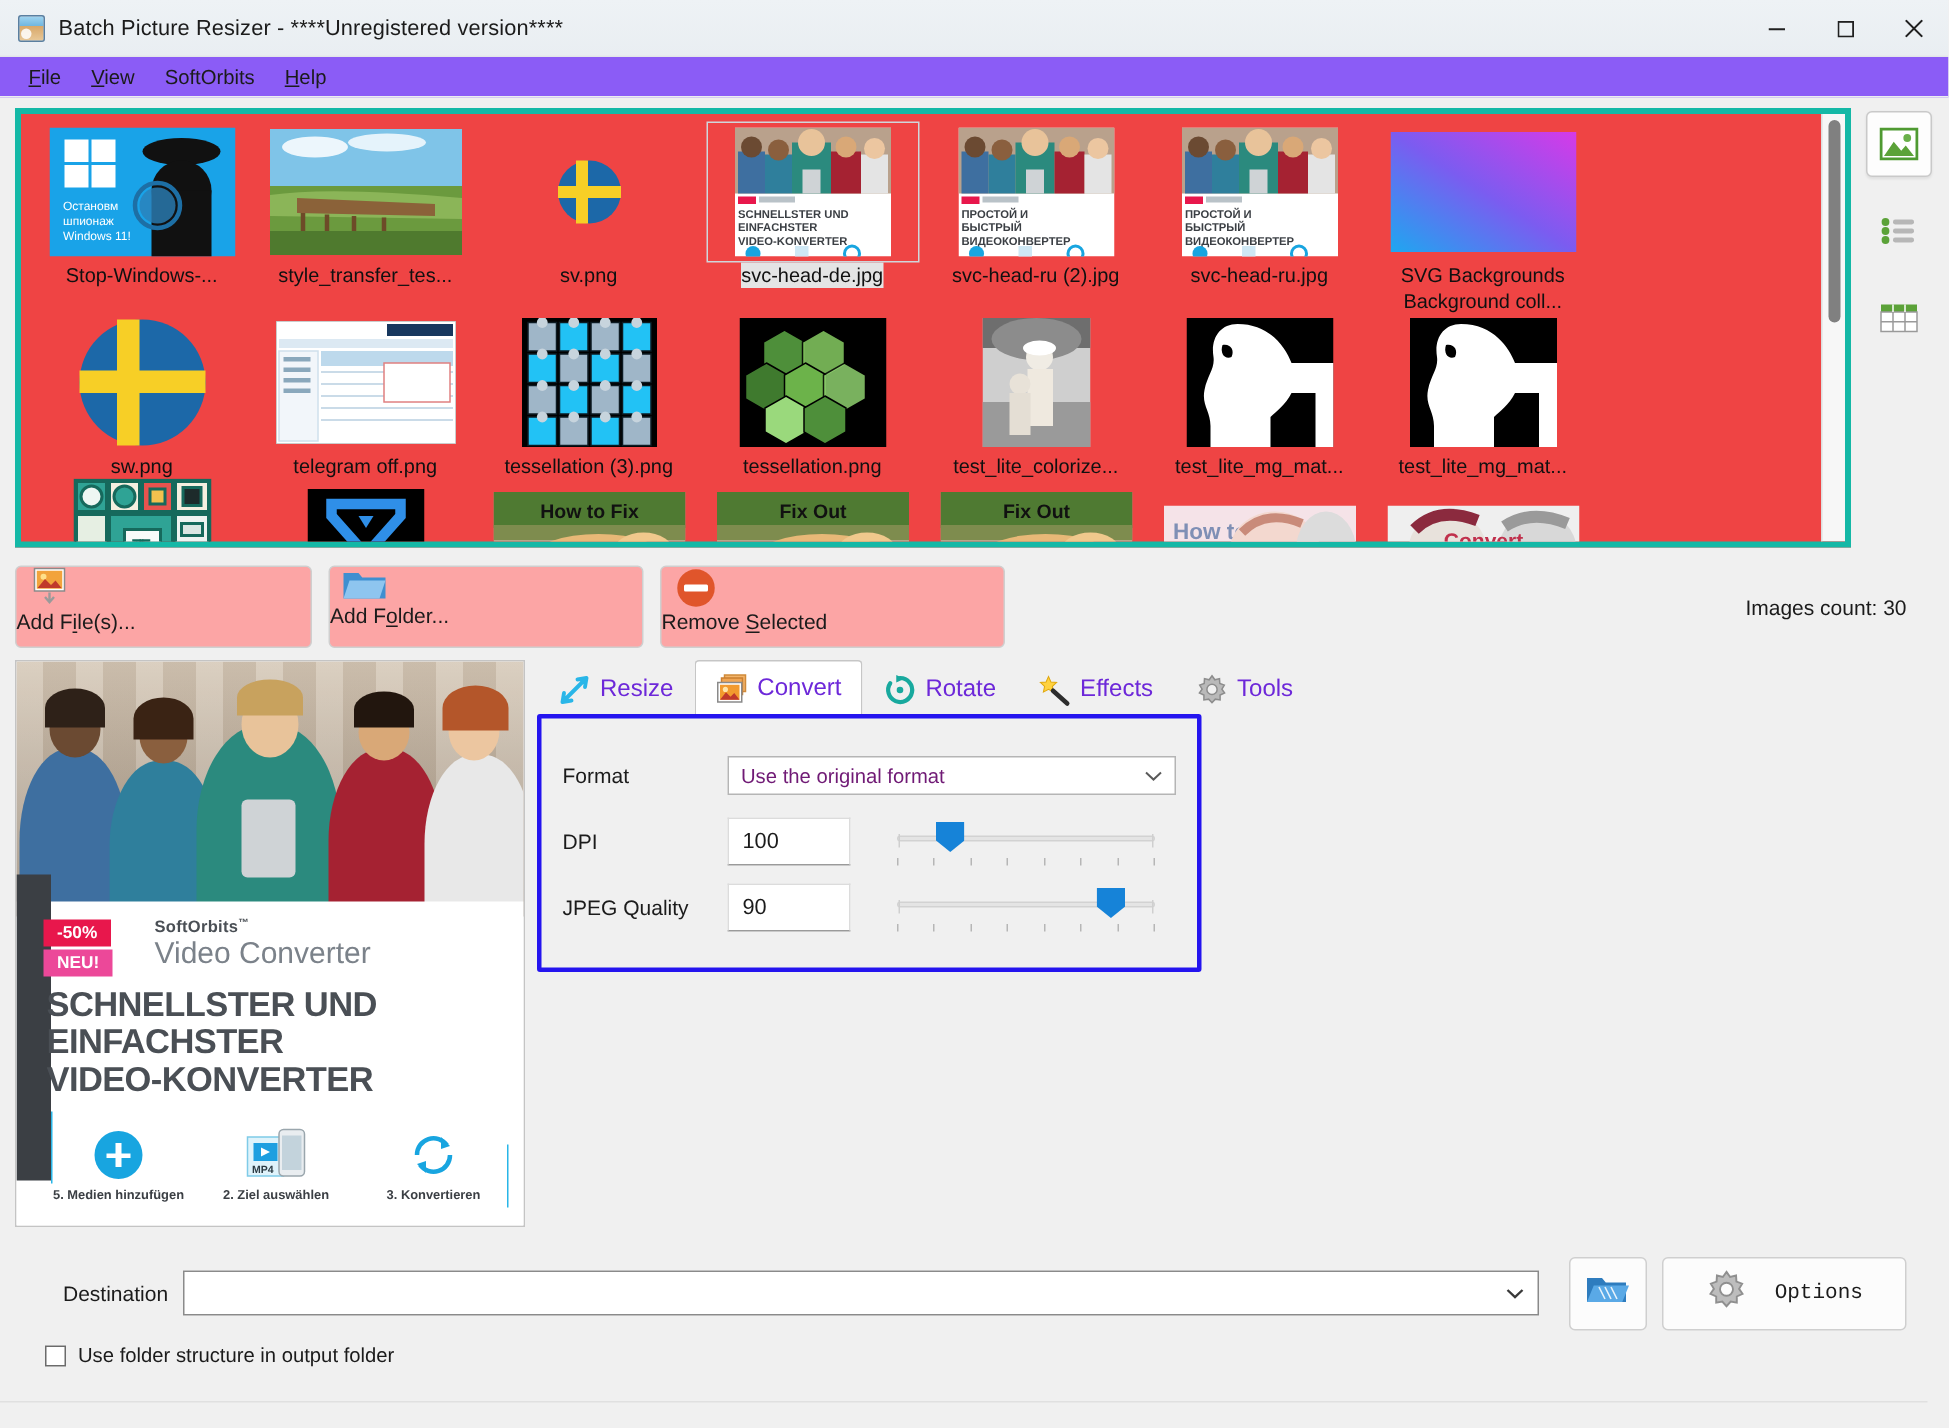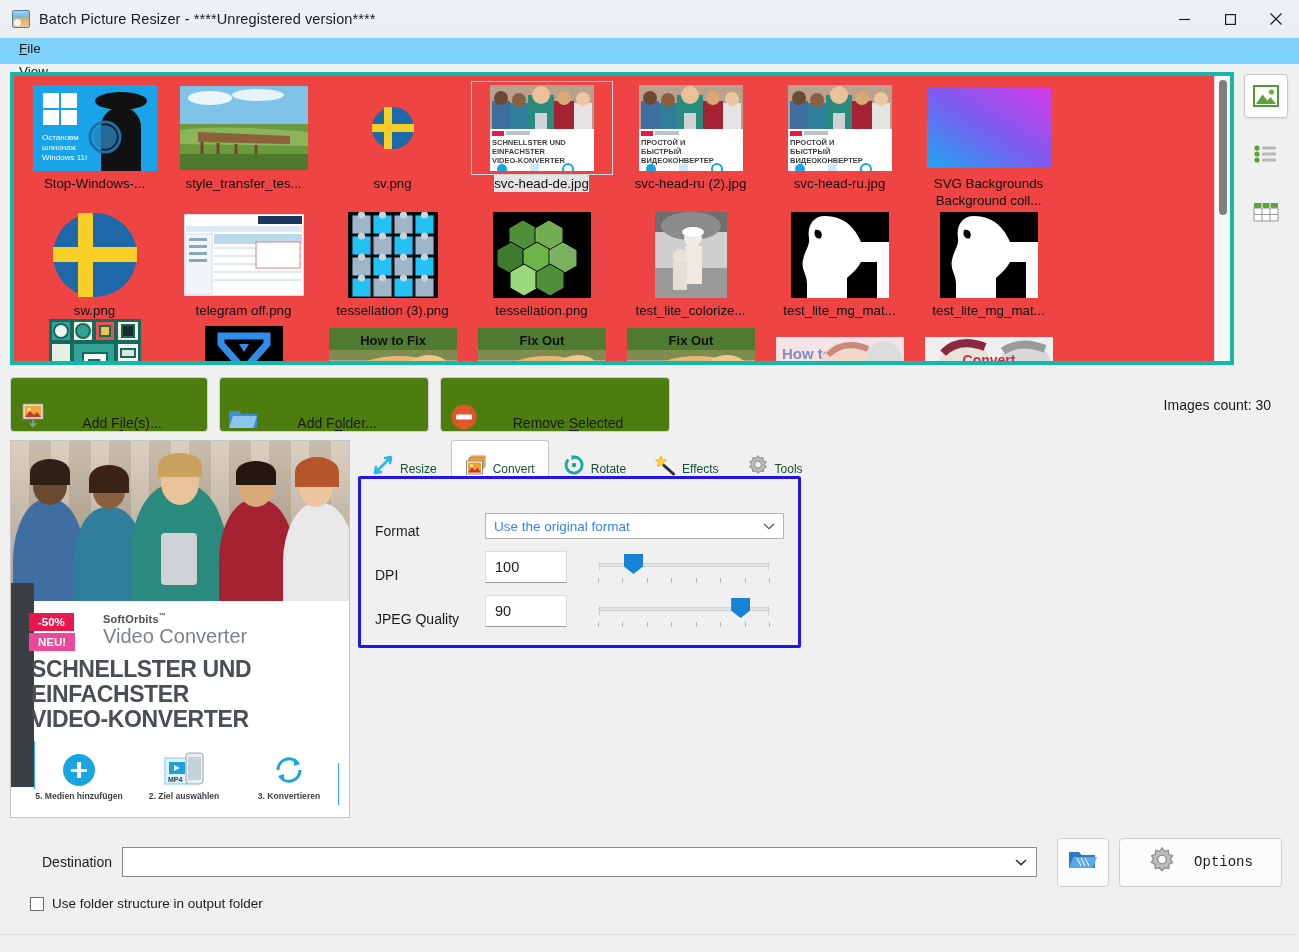--- a/index.html
+++ b/index.html
@@ -30,24 +30,23 @@
     content:""; position:absolute; left:1px; bottom:1px;
     width:7px; height:7px; border-radius:50%; background:#fff; opacity:.85;
   }
   .title-text{ font-size:14.5px; color:#1b1b1b; letter-spacing:.1px; }
   .wincontrols{ position:absolute; right:0; top:0; height:38px; display:flex; }
   .wc{ width:46px; height:38px; display:flex; align-items:center; justify-content:center; cursor:default; }
   .wc svg{ display:block; }
 
   
   .menubar{
-    height:27px; display:flex; align-items:flex-start;
-    background:#7dd3fc; padding-left:10px; gap:2px;
+    height:27px; display:flex; align-items:center;
+    background:#8b5cf6; padding-left:10px; gap:2px;
     border-bottom:1px solid #ebeef0;
-    flex-direction:column;
   }
   .menu-item{
     font-size:13.5px; color:#1b1b1b; padding:3px 9px; border-radius:3px; cursor:default;
   }
   .menu-item u{ text-decoration:underline; text-underline-offset:1px; }
 
   
   .main{ padding:7px 10px 0 10px; }
 
   .filelist-row{ display:flex; gap:9px; align-items:flex-start; }
@@ -100,22 +99,22 @@
     border-radius:4px; cursor:default; background:transparent; border:1px solid transparent;
   }
   .vm.active{ background:#fdfdfd; border:1px solid #c9c9c9; box-shadow:0 1px 2px rgba(0,0,0,.08); }
 
   
   .actionrow{
     display:flex; align-items:center; gap:11px;
     margin-top:12px; height:55px;
   }
   .abtn{
-    height:55px; background:#4d7c0f; border:1px solid #cfcfcf; border-radius:4px;
-    display:flex; align-items:flex-end; cursor:default; position:relative;
+    height:55px; background:#fca5a5; border:1px solid #cfcfcf; border-radius:4px;
+    display:flex; align-items:flex-start; cursor:default; position:relative;flex-direction:column;
   }
   .abtn .ico{ width:46px; display:flex; align-items:center; justify-content:center; flex:none; }
   .abtn .lbl{ font-size:14px; color:#1b1b1b; padding-right:20px; flex:1; text-align:center; }
   .abtn .lbl u{ text-decoration:underline; text-underline-offset:1.5px; }
   .w-addfiles{ width:198px; }
   .w-addfolder{ width:210px; }
   .w-removesel{ width:230px; }
   .w-removeall{ width:200px; }
   .imgcount{
     margin-left:auto; font-size:14px; color:#1b1b1b; padding-right:18px;
@@ -159,65 +158,65 @@
   .circ::before,.circ::after{ content:""; position:absolute; background:#fff; }
   .circ::before{ left:8px; top:14.5px; width:16px; height:3.5px; }
   .circ::after{ left:14.2px; top:8px; width:3.5px; height:16px; }
   .botline{ position:absolute; right:10px; bottom:12px; width:1px; height:42px; background:#29b6e8; }
 
   .rightpanel{ flex:1; margin-left:8px; }
 
   
   .tabs{ display:flex; align-items:flex-end; height:36px; }
   .tab{
-    display:flex; align-items:flex-end; gap:6px; height:33px; padding:0 13px;
-    font-size:12px; color:#14532d; cursor:default;
+    display:flex; align-items:center; gap:6px; height:33px; padding:0 13px;
+    font-size:16px; color:#6d28d9; cursor:default;
     border:1px solid transparent; border-bottom:none; position:relative;
   }
   .tab.active{
     background:#ffffff; border-color:#c6c6c6; height:36px;
     border-radius:3px 3px 0 0; z-index:2;
   }
   .tab .ticon{ width:22px; height:22px; display:flex; align-items:center; justify-content:center; flex:none; }
 
   
   .panel{
     border:3px solid #2414ef;
     background:#f0f0f0;
     padding:16px 0 18px 0;
     margin-top:0;
     width:443px;
     border-radius:2px;
   }
-  .prow{ display:flex; align-items:flex-end; height:44px; padding:0 14px; }
+  .prow{ display:flex; align-items:center; height:44px; padding:0 14px; }
   .plabel{ width:110px; font-size:14px; color:#1b1b1b; flex:none; }
   .select{
     width:300px; height:26px; background:#fff; border:1px solid #b5b5b5;
-    display:flex; align-items:center; padding:0 8px; font-size:13.5px; color:#3b82f6;
+    display:flex; align-items:center; padding:0 8px; font-size:13.5px; color:#701a75;
     position:relative; cursor:default;
   }
   .select .chev{ position:absolute; right:8px; top:50%; transform:translateY(-50%); }
   .numbox{
     width:82px; height:32px; background:#fff; border:1px solid #dcdcdc; border-bottom:1px solid #9a9a9a;
     display:flex; align-items:center; padding:12px 9px; font-size:14.5px; color:#1b1b1b;
   }
   .sliderwrap{ margin-left:31px; width:172px; position:relative; height:32px; }
   .track{ position:absolute; top:12px; left:0; right:0; height:4px; background:#e4e4e4; border:1px solid #d2d2d2; border-radius:2px; }
   .track::before,.track::after{ content:""; position:absolute; top:-2px; width:1px; height:9px; background:#cfcfcf; }
   .track::before{ left:0; } .track::after{ right:0; }
   .handle{
     position:absolute; top:3px; width:19px; height:20px; background:#1683d8;
     clip-path:polygon(0 0,100% 0,100% 62%,50% 100%,0 62%);
   }
   .ticks{ position:absolute; top:27px; left:0; right:0; height:6px; }
   .ticks i{ position:absolute; top:0; width:1px; height:5px; background:#b6b6b6; }
 
   
   .bottom{
-    position:absolute; left:0; right:3px; bottom:0; height:118px;
+    position:absolute; left:0; right:14px; bottom:0; height:118px;
     padding:0 14px;
   }
   .destrow{ display:flex; align-items:center; height:56px; }
   .destlabel{ font-size:14px; color:#1b1b1b; width:108px; padding-left:28px; }
   .destinput{
     flex:1; height:30px; background:#fff; border:1px solid #8a8a8a;
     position:relative; margin-right:10px; display:flex; align-items:center; padding:0 10px;
     font-size:13.5px; color:#1b1b1b;
   }
   .destinput .chev{ position:absolute; right:9px; top:50%; transform:translateY(-50%); }

